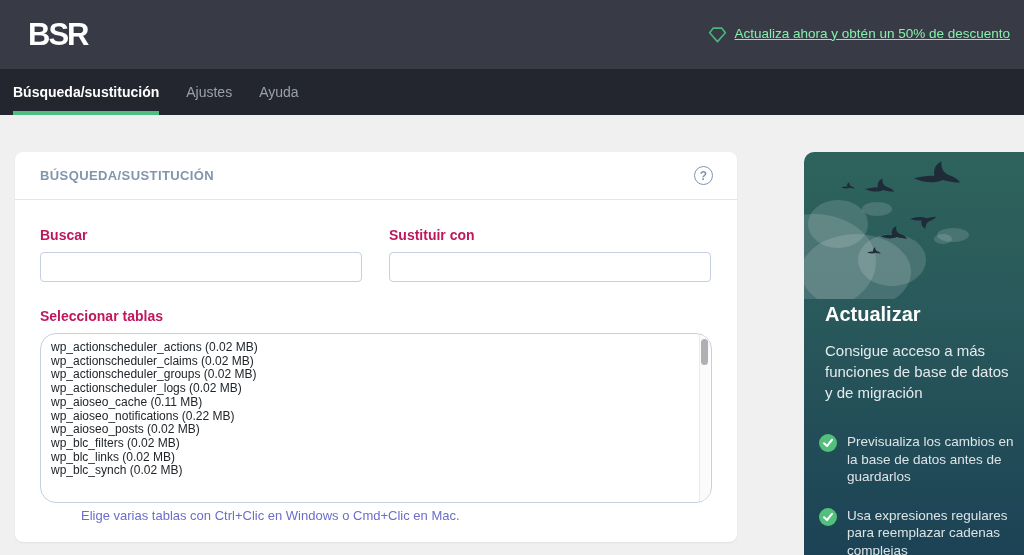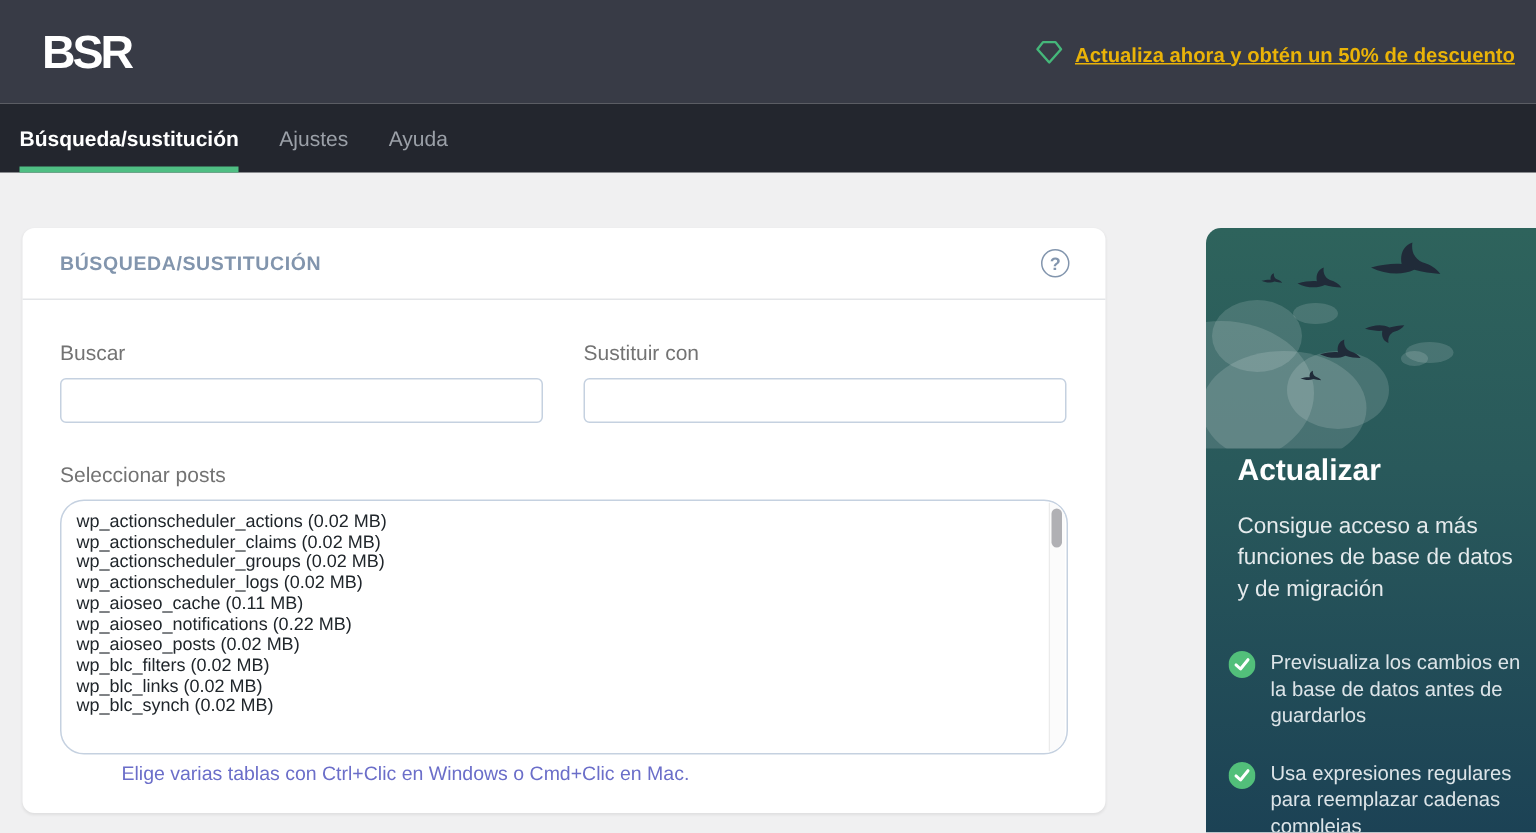--- a/index.html
+++ b/index.html
@@ -14,22 +14,22 @@
   .topbar {
     height:69px; background:#383b46;
     display:flex; align-items:center; justify-content:space-between;
     padding:0 14px 0 28px;
   }
   .logo {
     color:#fff; font-size:31px; font-weight:800; letter-spacing:-2px;
     font-family:"Liberation Sans", sans-serif;
   }
   .upgrade {
-    display:flex; align-items:flex-end; gap:8px;
-    color:#eab308; font-size:13.5px; font-weight:700;
+    display:flex; align-items:flex-start; gap:8px;
+    color:#86efac; font-size:13.5px; font-weight:400;
     text-decoration:underline; cursor:pointer;
   }
   .gem-icon { display:inline-flex; }
 
   
   .navbar {
     height:46px; background:#23262e;
     display:flex; align-items:stretch; padding-left:13px; gap:27px;
   }
   .tab {
@@ -53,21 +53,21 @@
   }
   .help-icon {
     width:19px; height:19px; border:1.6px solid #8295ad; border-radius:50%;
     color:#8295ad; font-size:12px; font-weight:700;
     display:flex; align-items:center; justify-content:center; cursor:pointer;
   }
   .card-body { padding:27px 25px 0 25px; }
   .form-row { display:flex; gap:27px; }
   .field { width:322px; }
   .field-label, .tables-label {
-    display:block; font-size:14px; font-weight:400; color:#737373; margin-bottom:9px;
+    display:block; font-size:14px; font-weight:700; color:#be185d; margin-bottom:9px;
   }
   .text-input {
     width:322px; height:30px; border:1px solid #c5d1e0; border-radius:4px;
     background:#fff; outline:none; padding:0 8px; font-size:13px;
     font-family:"Liberation Sans", sans-serif;
   }
   .tables-label { margin-top:26px; }
   .listbox {
     position:relative; width:672px; height:170px;
     border:1px solid #c5d1e0; border-radius:16px; background:#fff;
@@ -142,21 +142,21 @@
       <div class="field">
         <label class="field-label">Buscar</label>
         <input class="text-input" type="text" value="" style="">
       </div>
       <div class="field">
         <label class="field-label">Sustituir con</label>
         <input class="text-input" type="text" value="" style="">
       </div>
     </div>
 
-    <label class="tables-label">Seleccionar posts</label>
+    <label class="tables-label">Seleccionar tablas</label>
     <div class="listbox">
 
       <div class="table-option" style="">wp_actionscheduler_actions (0.02 MB)</div>
         <div class="table-option" style="">wp_actionscheduler_claims (0.02 MB)</div>
         <div class="table-option" style="">wp_actionscheduler_groups (0.02 MB)</div>
         <div class="table-option" style="">wp_actionscheduler_logs (0.02 MB)</div>
         <div class="table-option" style="">wp_aioseo_cache (0.11 MB)</div>
         <div class="table-option" style="">wp_aioseo_notifications (0.22 MB)</div>
         <div class="table-option" style="">wp_aioseo_posts (0.02 MB)</div>
         <div class="table-option" style="">wp_blc_filters (0.02 MB)</div>

